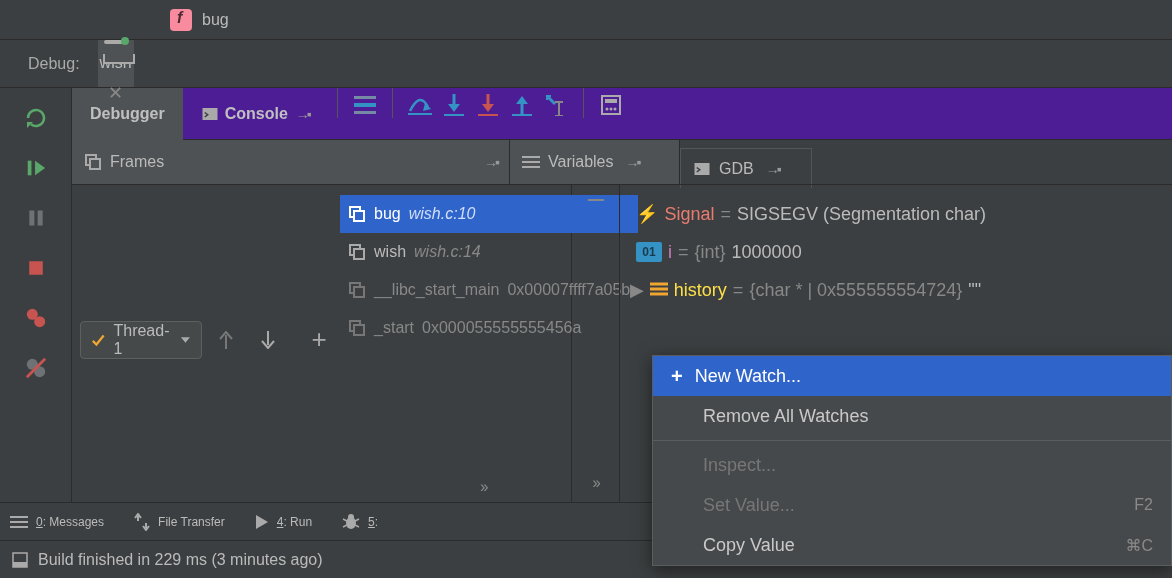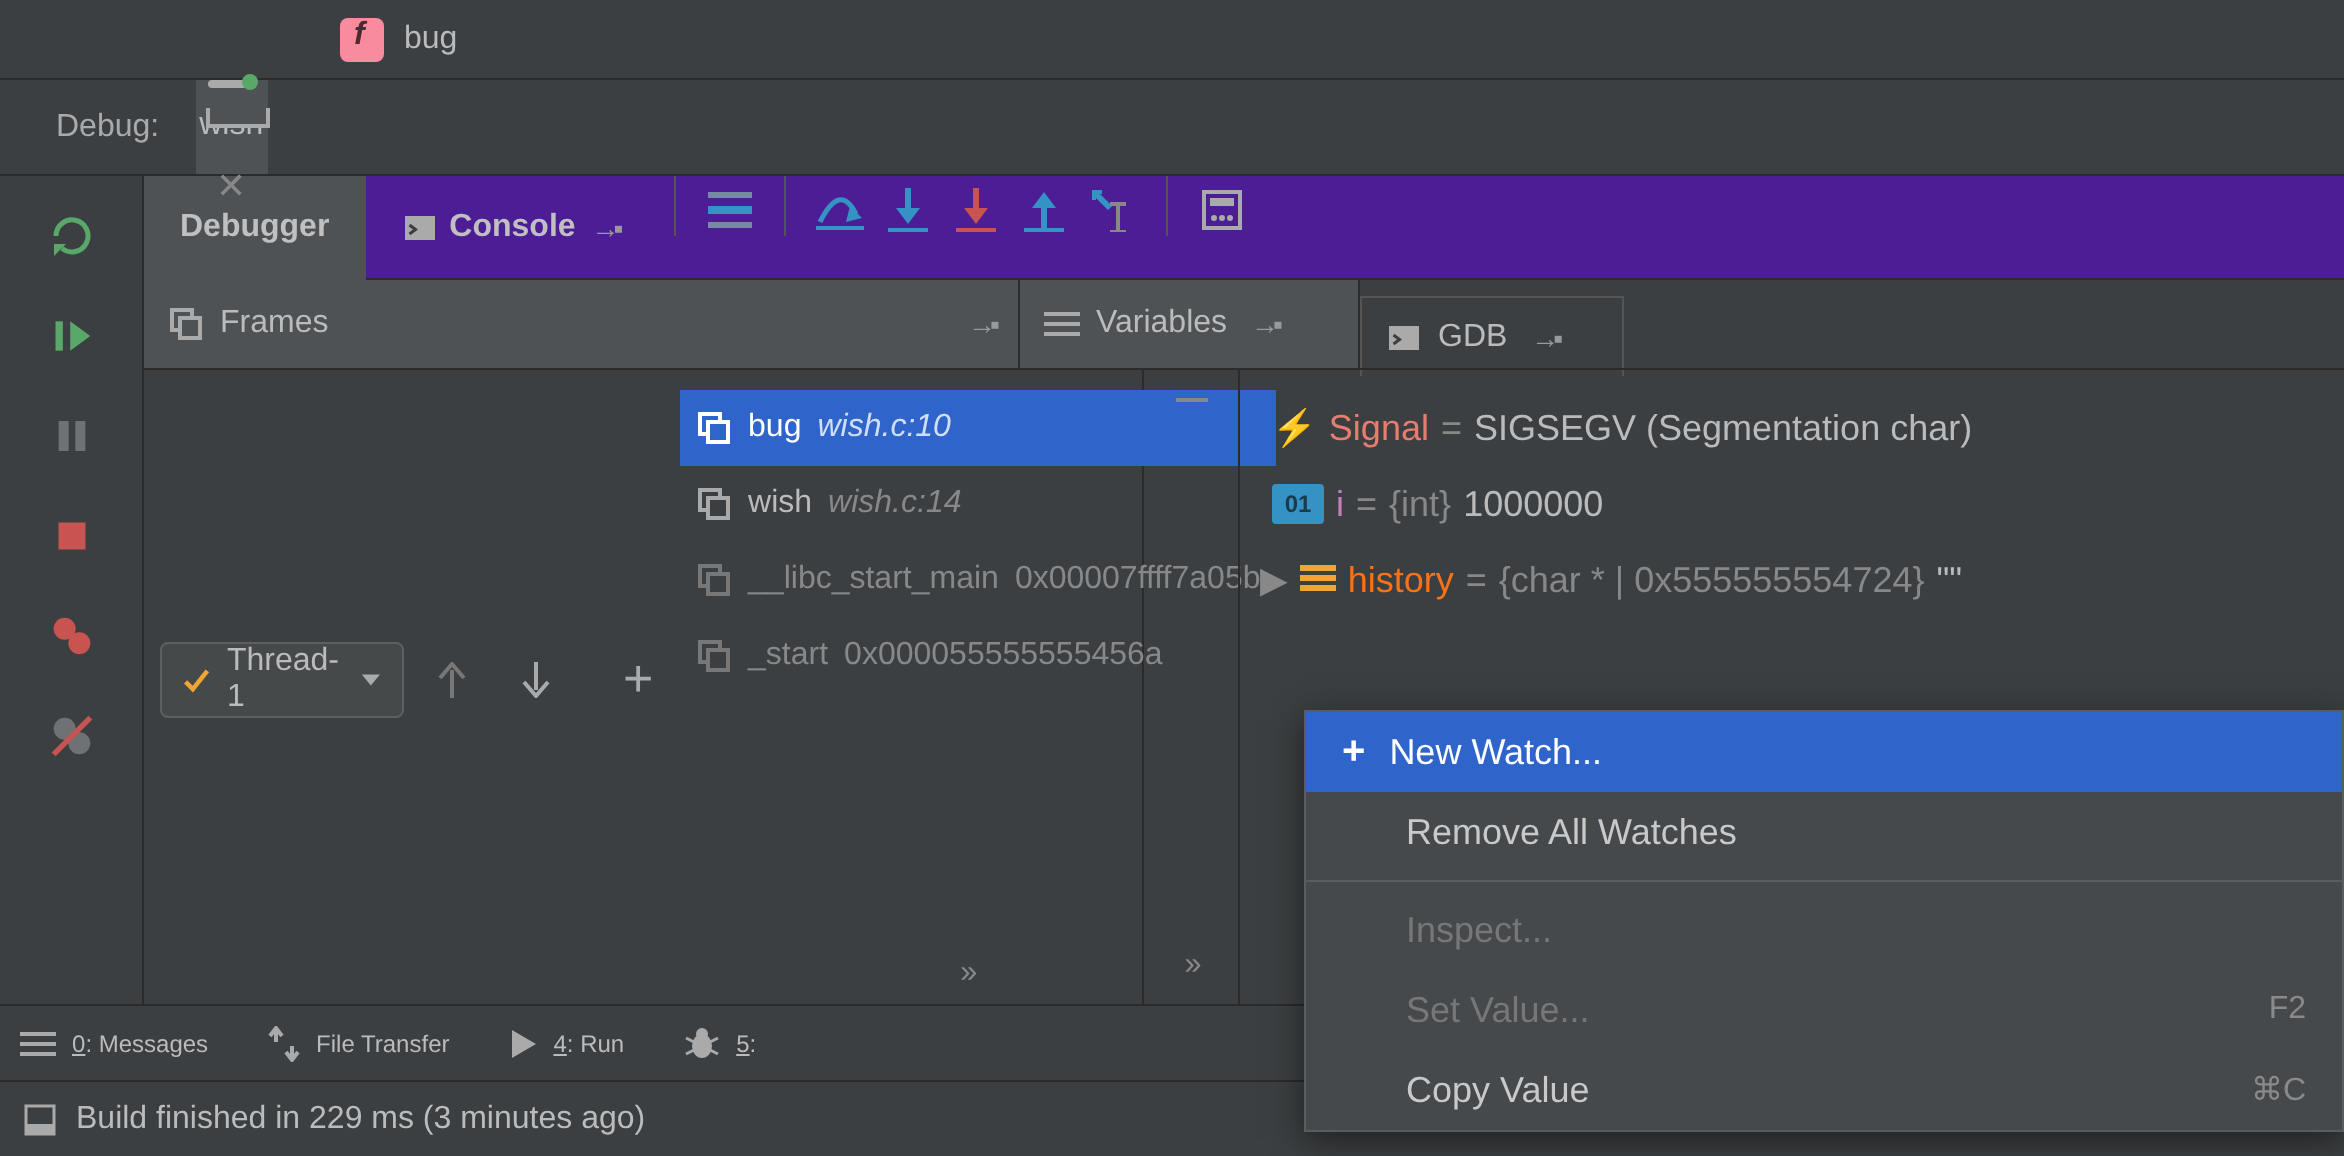--- a/index.html
+++ b/index.html
@@ -578,21 +578,21 @@
         </div>
         <div class="var-row">
           <span class="chev-right">▶</span>
           <span class="struct-icon">
             <svg width="18" height="14" viewBox="0 0 18 14">
                 <line x1="0" y1="2" x2="18" y2="2" stroke="#f0a732" stroke-width="3"></line>
                 <line x1="0" y1="7" x2="18" y2="7" stroke="#f0a732" stroke-width="3"></line>
                 <line x1="0" y1="12" x2="18" y2="12" stroke="#f0a732" stroke-width="3"></line>
               </svg>
           </span>
-          <span class="kw-signal" style="color:#f97316">history</span>
+          <span class="kw-signal" style="color:#fde047">history</span>
           <span class="eq">=</span>
           <span class="val-gray">{char * | 0x555555554724}</span>
           <span>""</span>
         </div>
       </div>
 
     </div>
   </div>
 </div>
 

